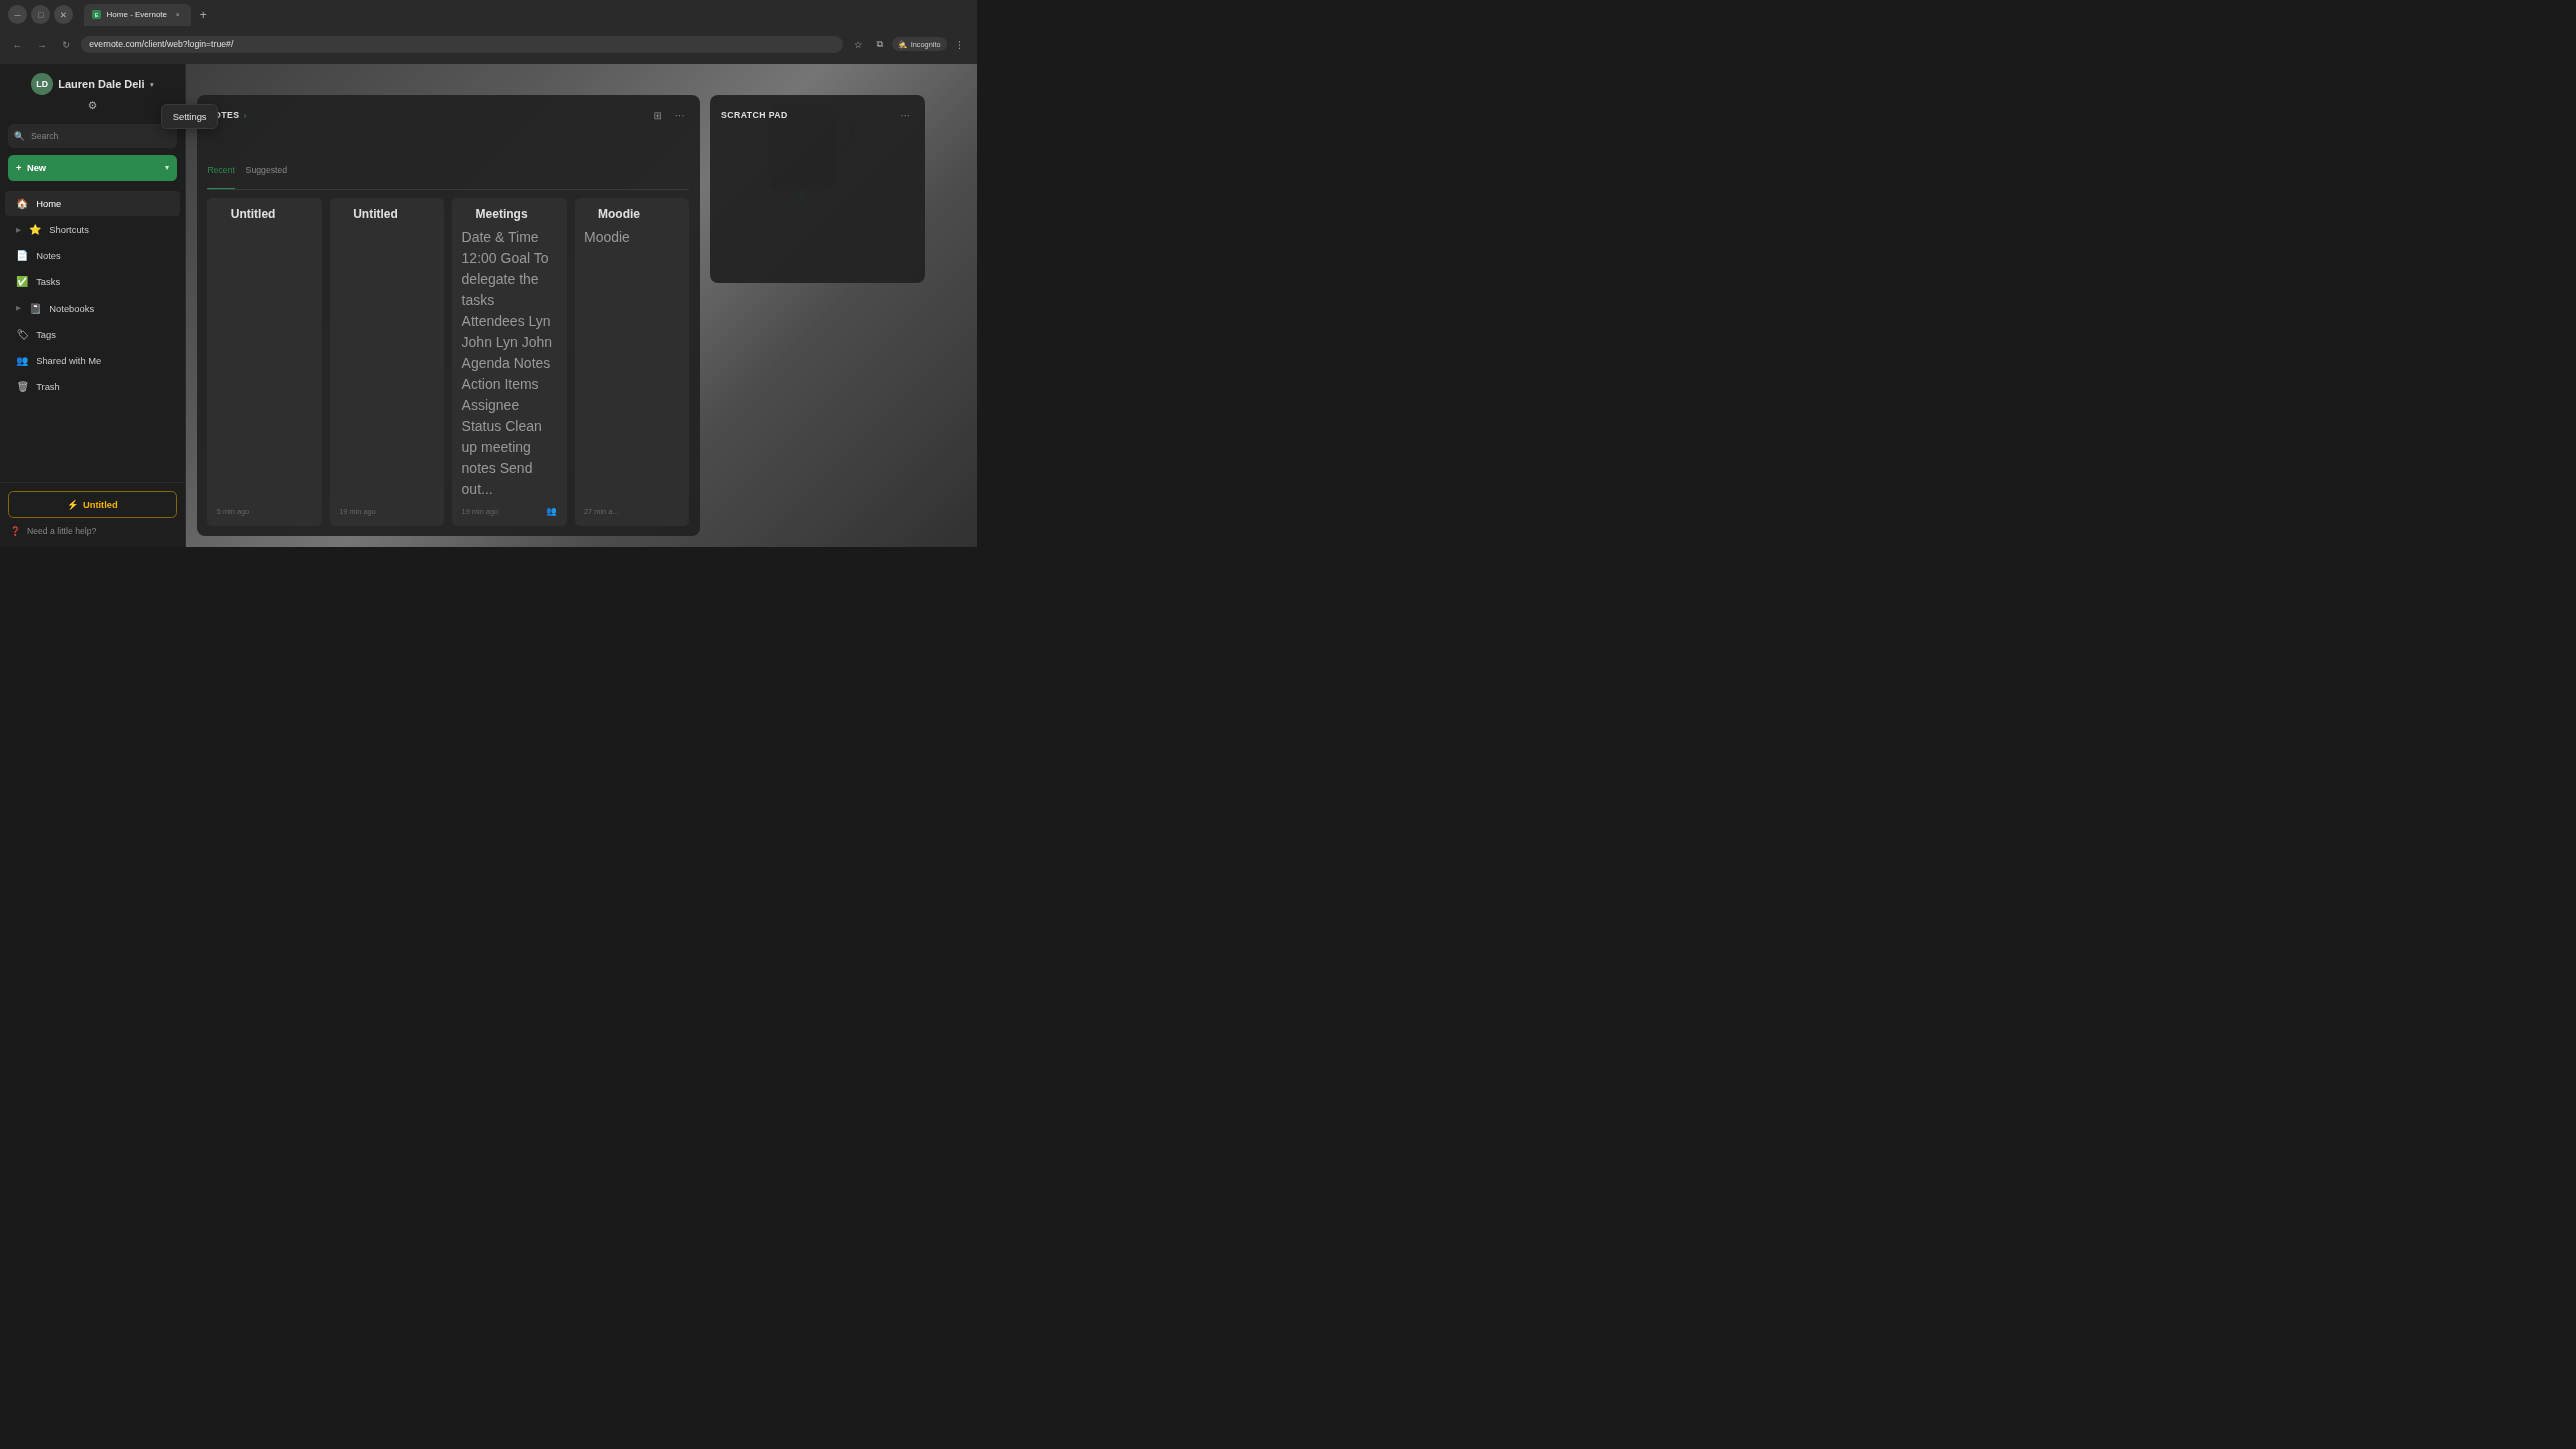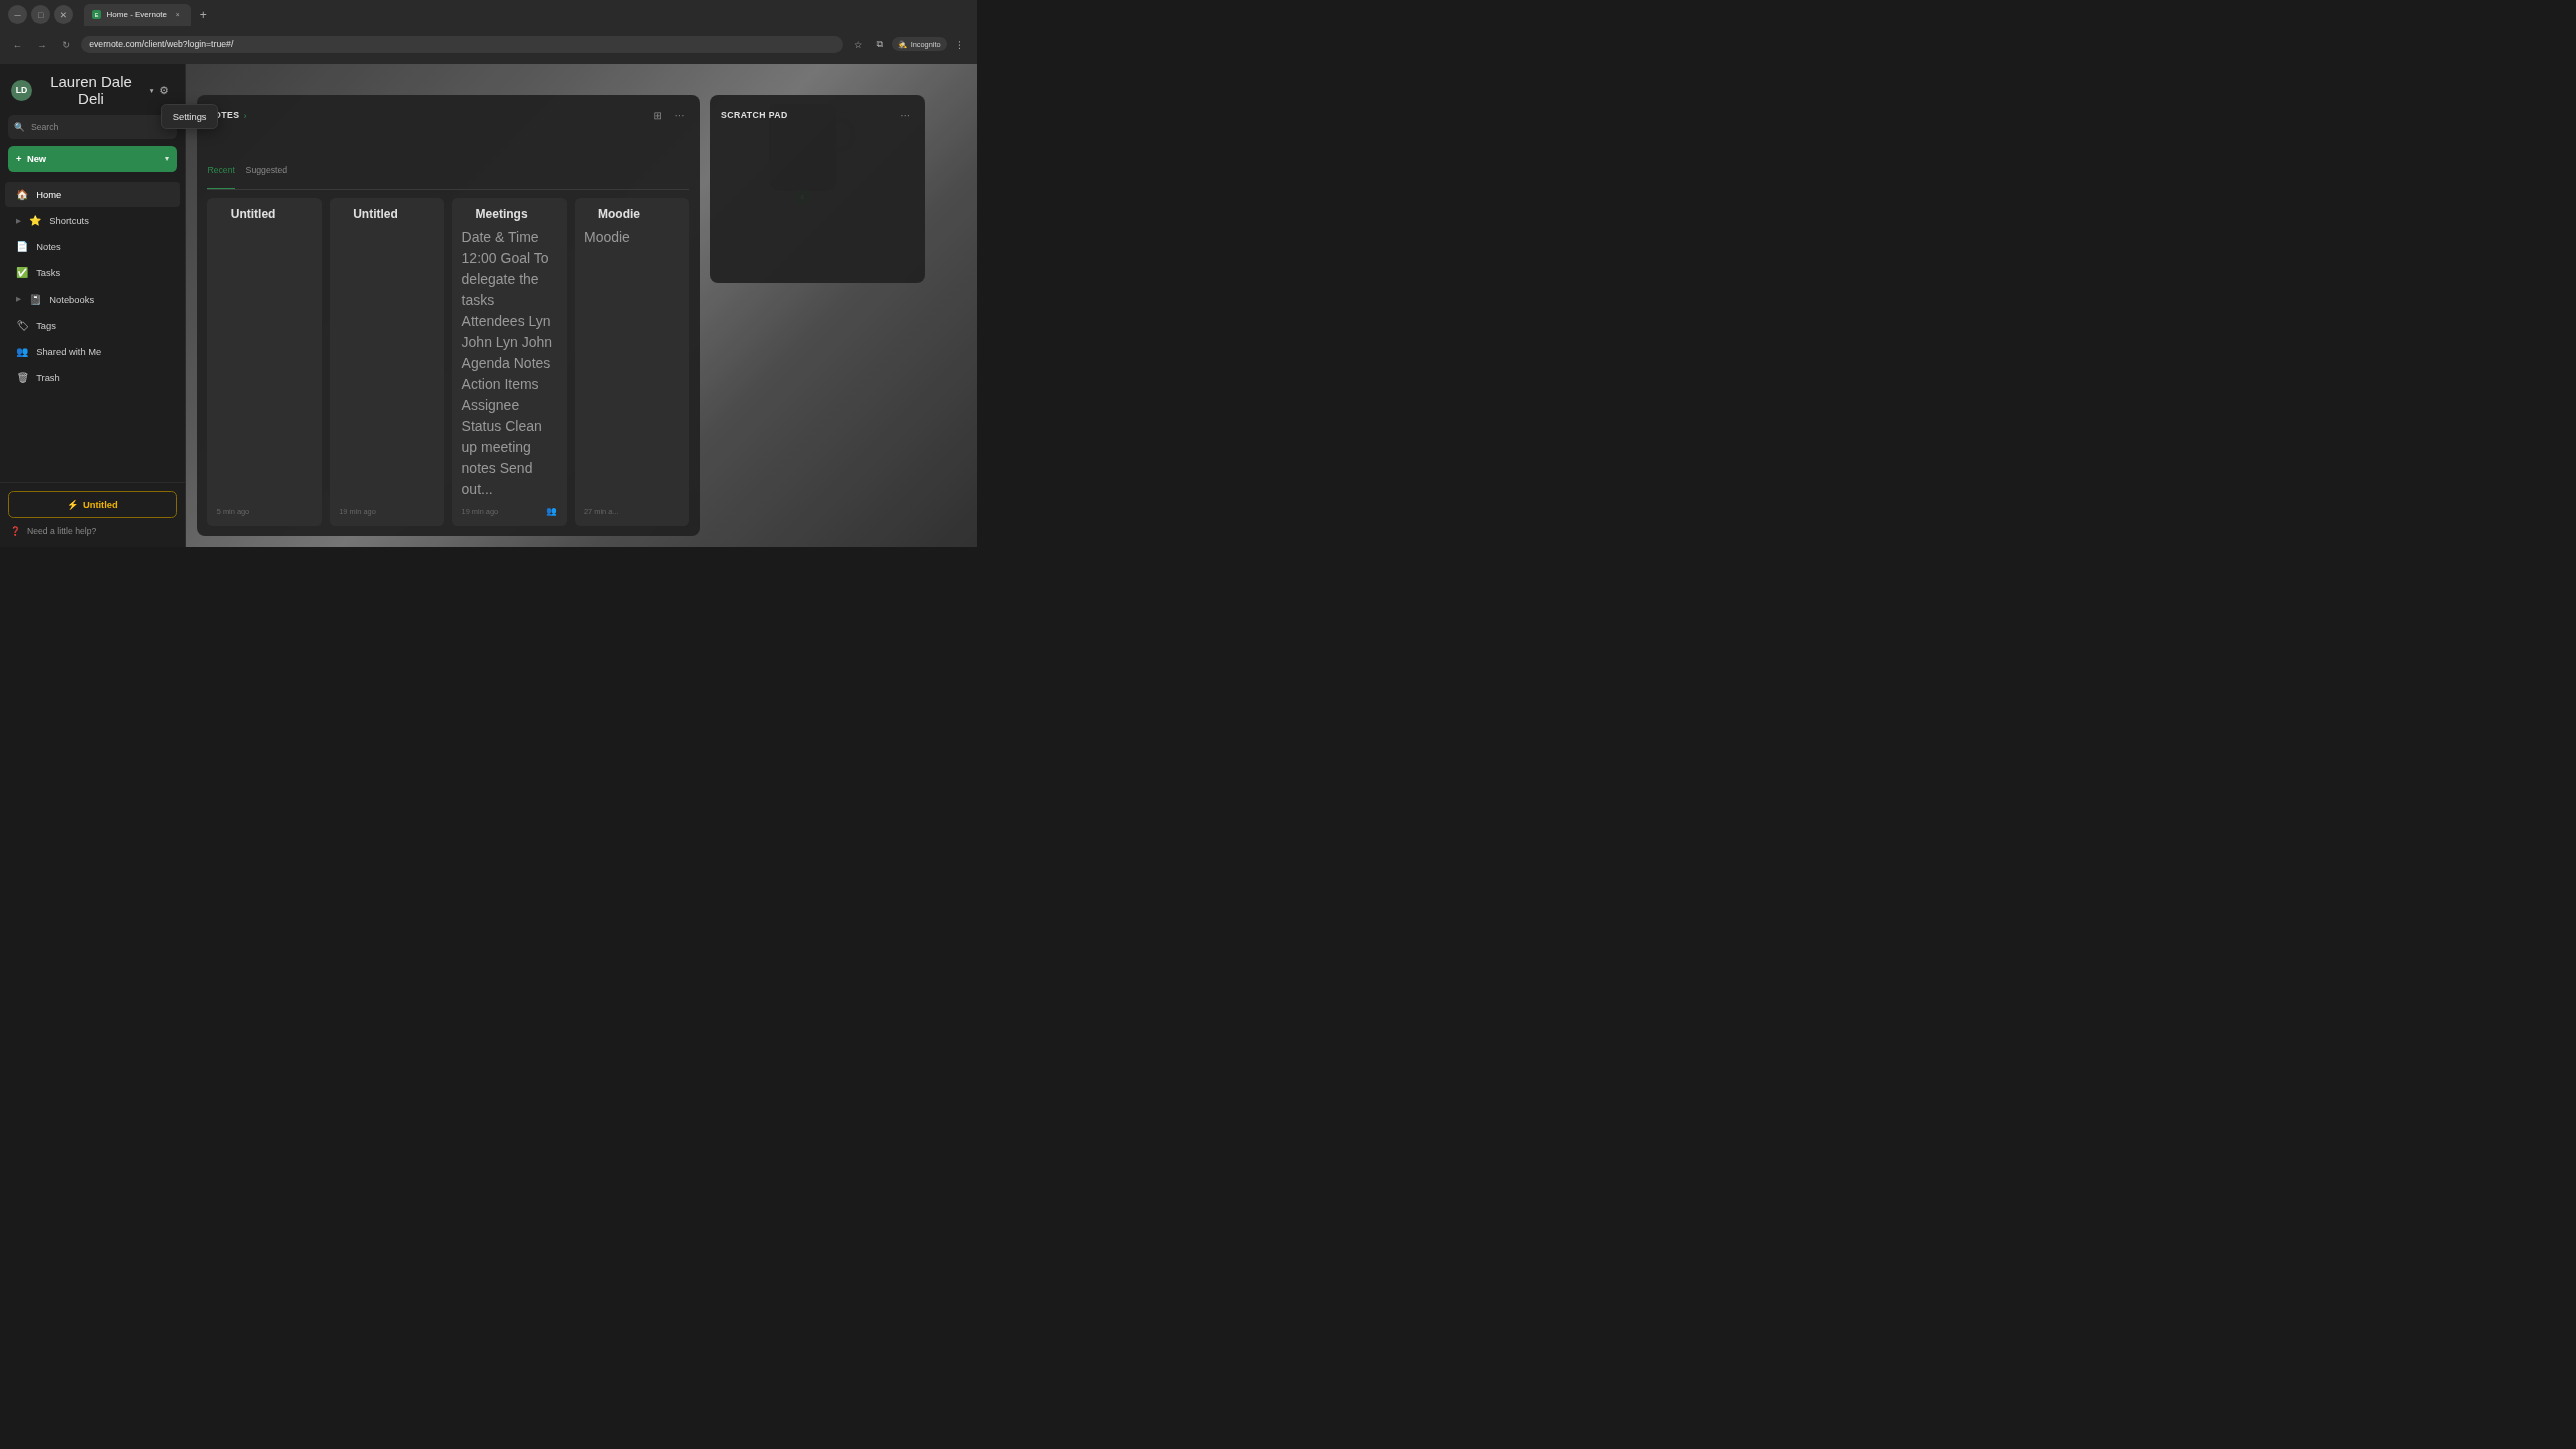--- a/index.html
+++ b/index.html
@@ -177,20 +177,21 @@
       flex-direction: column;
       flex-shrink: 0;
       border-right: 0.7px solid #2a2a2a;
       position: relative;
     }
     .sidebar-header {
       padding: 9.4px 10.7px 8px;
       display: flex;
       align-items: center;
       justify-content: space-between;
+      flex-direction: column;
     }
     .user-info {
       display: flex;
       align-items: center;
       gap: 5.4px;
       cursor: pointer;
     }
     .user-avatar {
       width: 21.5px;
       height: 21.5px;
@@ -198,23 +199,23 @@
       background: #4a7a5a;
       display: flex;
       align-items: center;
       justify-content: center;
       font-size: 8.7px;
       font-weight: 600;
       color: white;
       flex-shrink: 0;
     }
     .user-name {
-      font-size: 15px;
+      font-size: 11px;
       color: #e0e0e0;
-      font-weight: 400;
+      font-weight: 700;
       text-align: center;
     }
     .user-chevron {
       color: #aaa;
       font-size: 7.4px;
     }
     .settings-btn {
       width: 21.5px;
       height: 21.5px;
       background: transparent;

